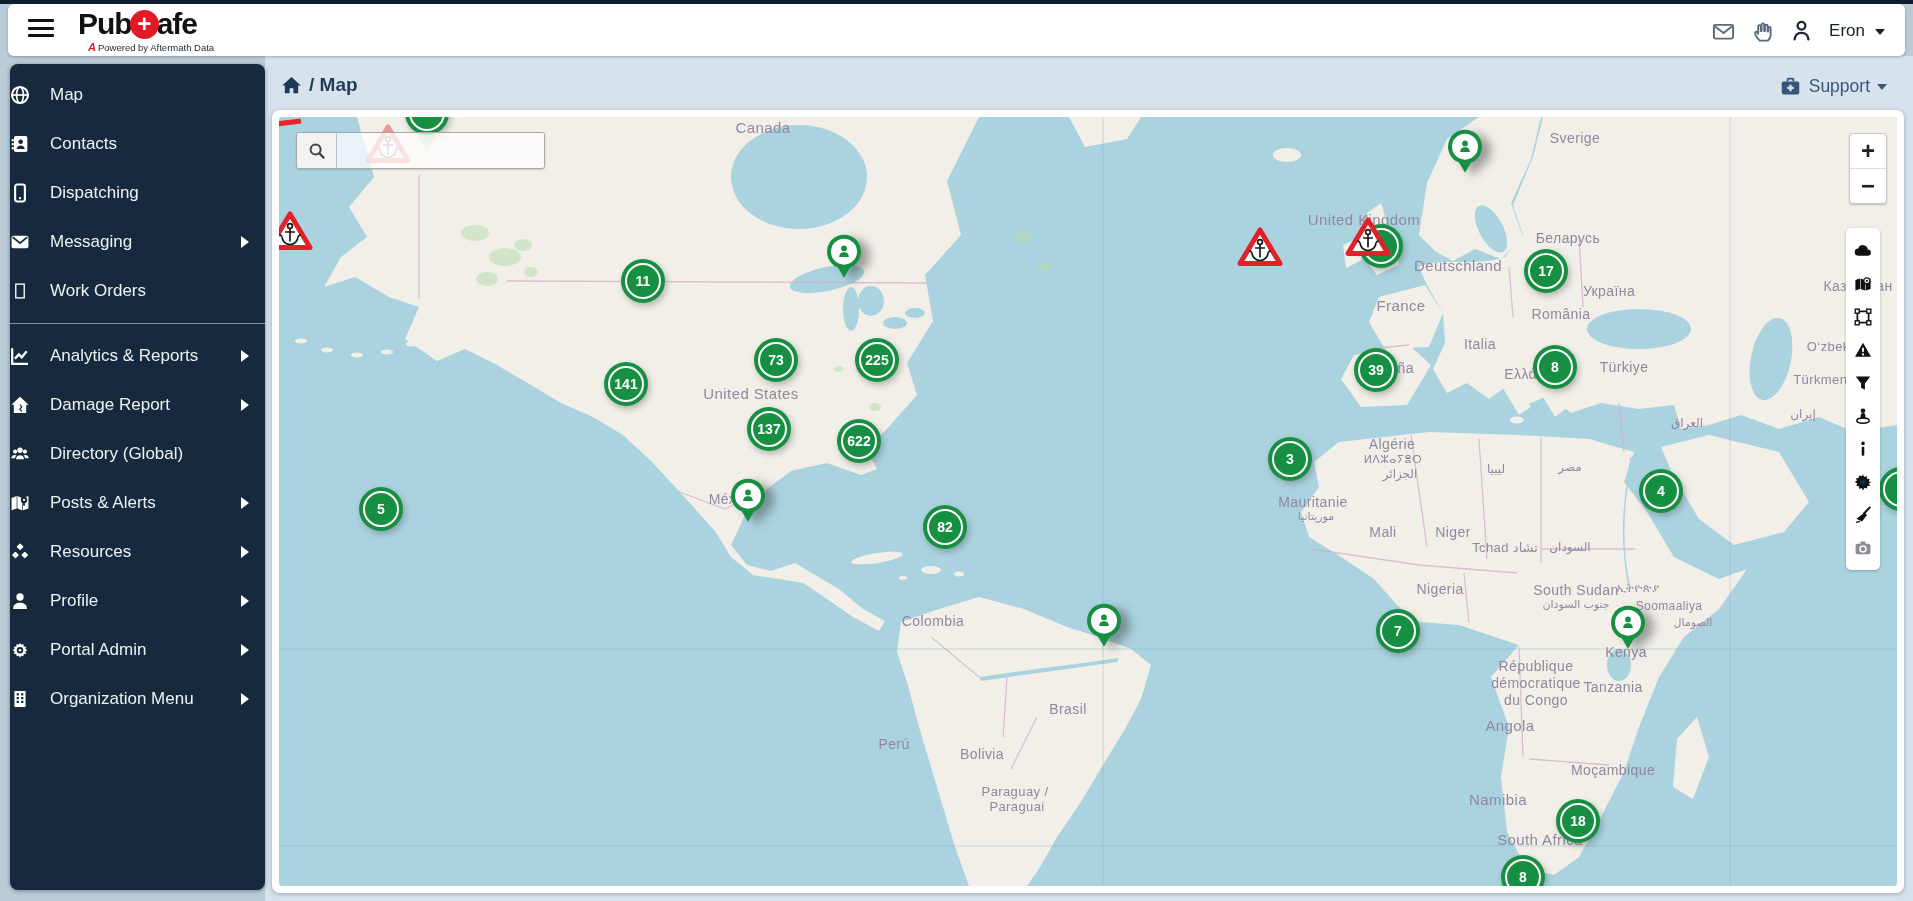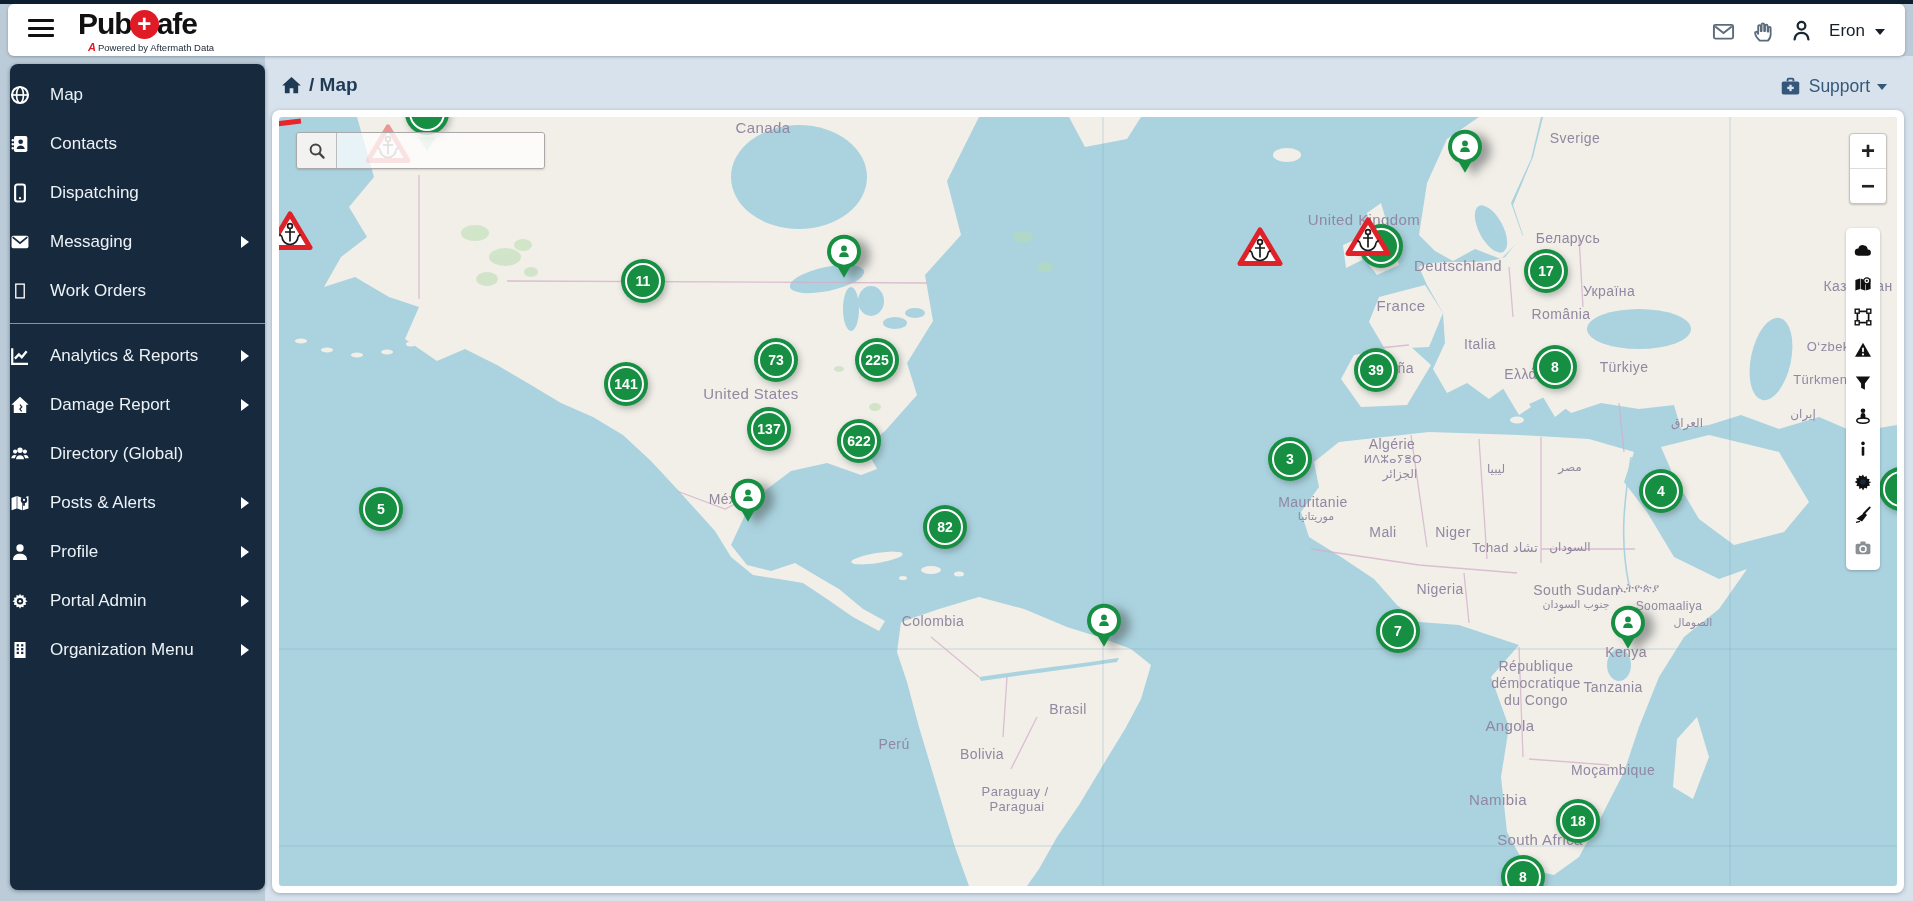--- a/index.html
+++ b/index.html
@@ -210,20 +210,29 @@
       <div class="nav-item">
         <svg class="icn " viewBox="0 0 18 18">
           <path d="M1.4 4.4 L6 2.8 L6 14 L1.4 15.6 Z" fill="currentColor"></path>
           <path d="M6.6 2.8 L11 4.4 L11 15.6 L6.6 14 Z" fill="currentColor"></path>
           <path d="M11.6 4.4 L16.6 2.8 L16.6 14 L11.6 15.6 Z" fill="currentColor"></path>
           <circle cx="12.6" cy="6.2" r="2.9" fill="#16293d"></circle>
           <circle cx="12.6" cy="6.2" r="1" fill="currentColor"></circle>
           <path d="M12.6 8.4 l0 3" stroke="#16293d" stroke-width="1.6"></path>
         </svg>
         <span class="nav-label">Posts &amp; Alerts</span>
+        <span class="nav-arrow"></span>
+      </div>
+      <div class="nav-item">
+        <svg class="icn " viewBox="0 0 18 18">
+          <rect x="6.8" y="2" width="4.6" height="4.6" rx=".7" fill="currentColor" transform="rotate(45 9.1 4.3)"></rect>
+          <rect x="2.6" y="9.4" width="4.6" height="4.6" rx=".7" fill="currentColor" transform="rotate(45 4.9 11.7)"></rect>
+          <rect x="11" y="9.4" width="4.6" height="4.6" rx=".7" fill="currentColor" transform="rotate(45 13.3 11.7)"></rect>
+        </svg>
+        <span class="nav-label">Resources</span>
         <span class="nav-arrow"></span>
       </div>
       <div class="nav-item">
         <svg class="icn " viewBox="0 0 18 18">
           <circle cx="9" cy="5.4" r="3.3" fill="currentColor"></circle>
           <path d="M2.7 16.2c0-4.1 3-5.6 6.3-5.6s6.3 1.5 6.3 5.6z" fill="currentColor"></path>
         </svg>
         <span class="nav-label">Profile</span>
         <span class="nav-arrow"></span>
       </div>

